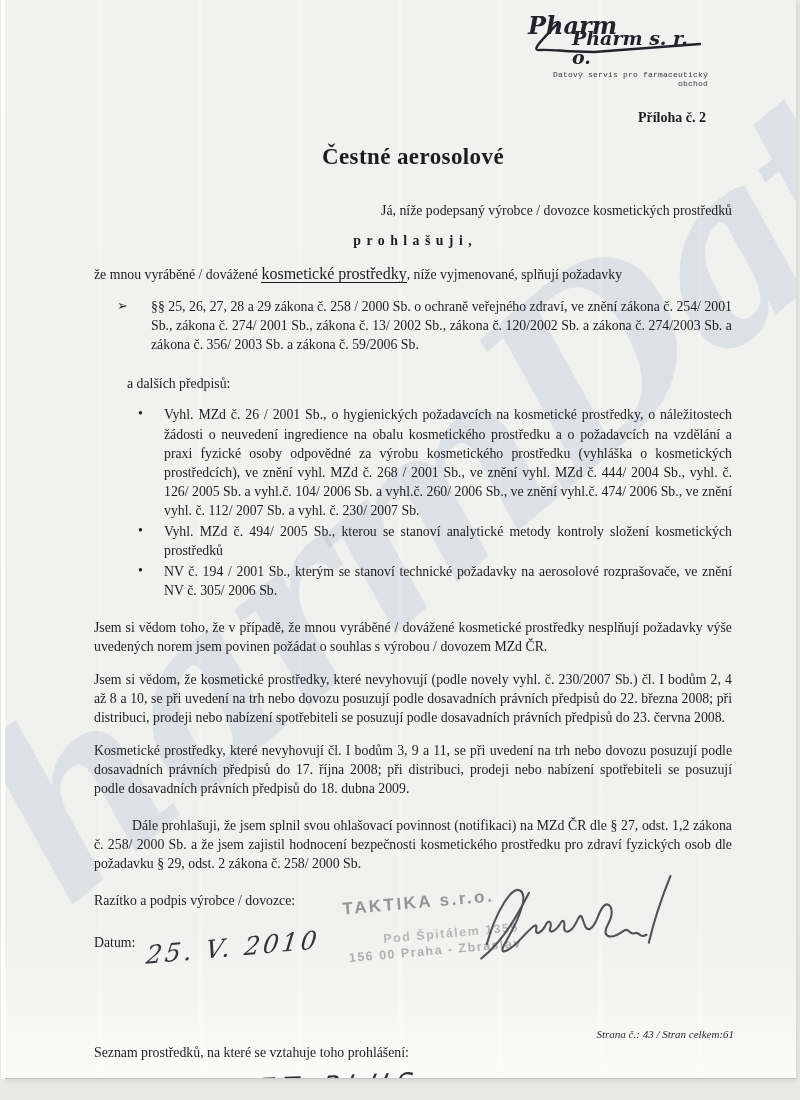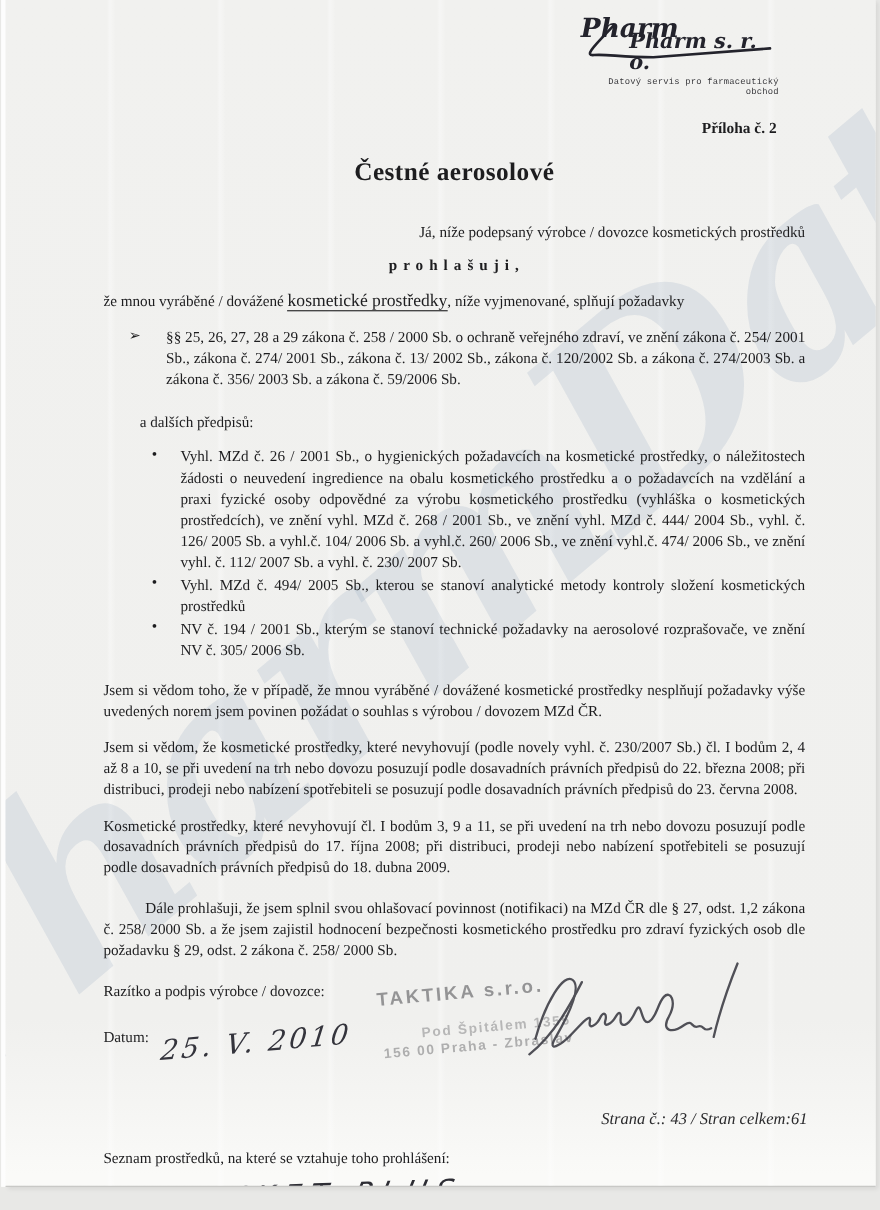--- a/index.html
+++ b/index.html
@@ -86,22 +86,22 @@
   .signature-svg{position:absolute;left:382px;top:-22px;width:212px;height:100px;transform:rotate(-2deg);}
 
   .seznam{margin-top:34px;}
   .hand-product{
     margin:16px 0 0 38px;width:max-content;
     font-family:"DejaVu Sans", sans-serif;font-style:italic;font-weight:400;
     font-size:26px;letter-spacing:8px;color:#2d2d34;
     transform:skewX(-14deg) rotate(-2deg);transform-origin:left center;
   }
   .page-footer{
-    position:absolute;right:62px;bottom:51px;
-    font-style:italic;font-size:15px;color:#2a2a2c;
+    position:absolute;right:62px;bottom:38px;
+    font-style:italic;font-size:11px;color:#2a2a2c;
   }
 </style>
 </head>
 <body>
 
 <div class="page">
 
   <div class="watermark">PharmData s.r.o.</div>
 
   <div class="content">

